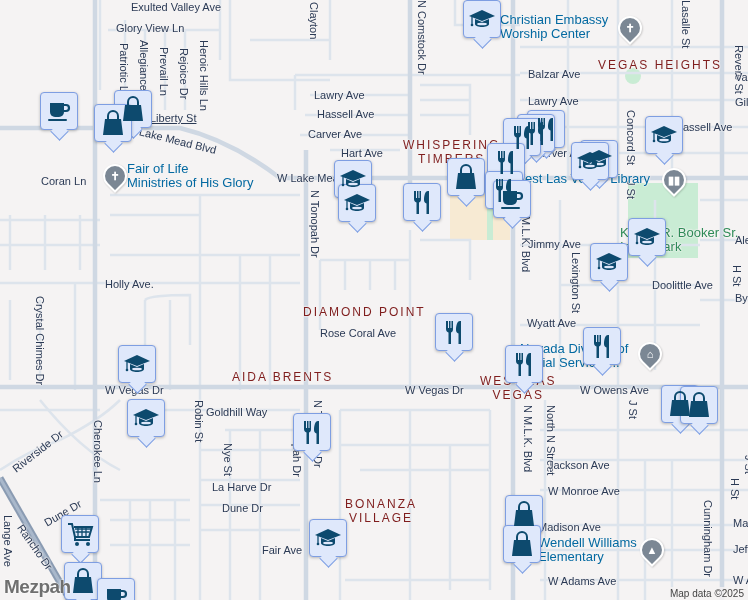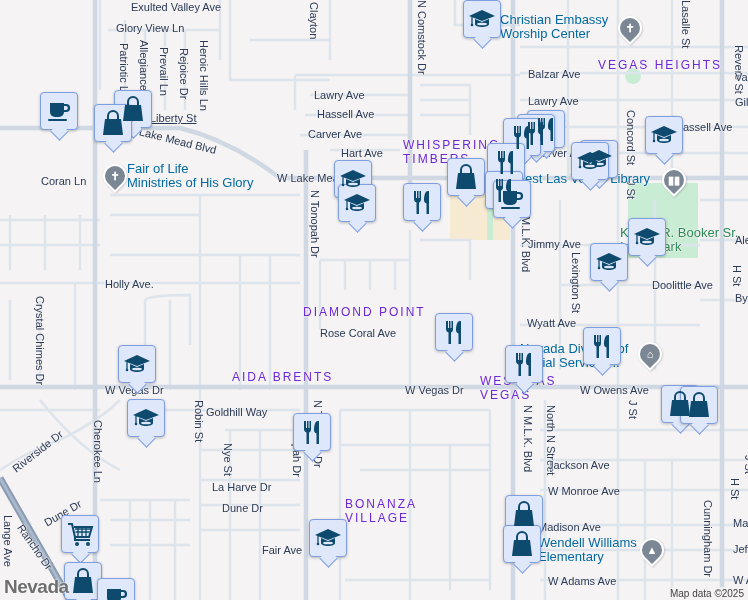--- a/index.html
+++ b/index.html
@@ -1,21 +1,21 @@
 <!DOCTYPE html>
 <html><head>
 <meta charset="utf-8">
 <style>
   html, body { margin:0; padding:0; }
   body { width:748px; height:600px; overflow:hidden; background:#f5f3f3; font-family:"Liberation Sans", sans-serif; }
   #map { position:relative; width:748px; height:600px; overflow:hidden; background:#f5f3f3; }
   #roads { position:absolute; left:0; top:0; }
   .lbl { position:absolute; white-space:nowrap; color:#2b3a55; font-size:11px; line-height:12px; text-shadow:0 0 2px #f5f3f3, 0 0 2px #f5f3f3, 0 0 2px #f5f3f3; }
   .lbl.v { transform-origin:0 0; transform:rotate(90deg); }
-  .lbl.area { color:#6d28d9; font-size:12px; letter-spacing:2px; line-height:14px; }
+  .lbl.area { color:#7f1d1d; font-size:12px; letter-spacing:2px; text-align:center; line-height:14px; }
   .lbl.poi { color:#0369a1; font-size:13px; line-height:14px; }
   .lbl.park { color:#2e8b57; font-size:13px; line-height:14px; }
   .poi-pin { position:absolute; width:20px; height:20px; border-radius:50% 50% 50% 0; transform:rotate(-45deg); background:#7b8794; border:2px solid #fff; box-shadow:0 1px 2px rgba(0,0,0,.2);}
   .poi-pin span { display:block; transform:rotate(45deg); color:#fff; font-size:11px; text-align:center; line-height:20px; font-weight:bold; }
   .marker { position:absolute; width:36px; height:36px; background:#dfe8fb; border:1px solid #7e9ee2; border-radius:4px; box-shadow:0 1px 3px rgba(0,0,0,.25); cursor:pointer; }
   .marker::after { content:""; position:absolute; left:50%; bottom:-9px; width:12px; height:12px; margin-left:-6px; background:#dfe8fb; border-right:1px solid #7e9ee2; border-bottom:1px solid #7e9ee2; transform:rotate(45deg); }
   .marker svg { position:absolute; left:4px; top:4px; width:28px; height:28px; z-index:2; }
   .google { position:absolute; left:4px; top:576px; font-size:19px; font-weight:bold; color:#6f6f6f; letter-spacing:-0.5px; text-shadow:0 0 2px #fff,0 0 2px #fff; }
   .attrib { position:absolute; right:0; bottom:0; font-size:10px; color:#444; background:rgba(245,243,243,0.8); padding:1px 4px; }
 </style>
@@ -444,15 +444,15 @@
             <path d="M9 10V7a5 5 0 0 1 10 0v3" stroke="#0d4a6e" stroke-width="2" fill="none"></path>
             <path d="M6 10h16l2 16H4z" fill="#0d4a6e"></path>
           </svg></span></div>
       <div class="marker" style="left: 97px; top: 578px;"><span><svg viewBox="0 0 28 28">
             <path d="M5 6h14v9a5 5 0 0 1-5 5h-4a5 5 0 0 1-5-5z" fill="#0d4a6e"></path>
             <path d="M19 8h2a3 3 0 0 1 0 6h-2" stroke="#0d4a6e" stroke-width="2.2" fill="none"></path>
             <rect x="3" y="22" width="19" height="2" rx="1" fill="#0d4a6e"></rect>
           </svg></span></div>
     </div>
 
-  <div class="google">Nevada</div>
+  <div class="google">Mezpah</div>
   <div class="attrib">Map data ©2025</div>
 </div>
 
 </body></html>

